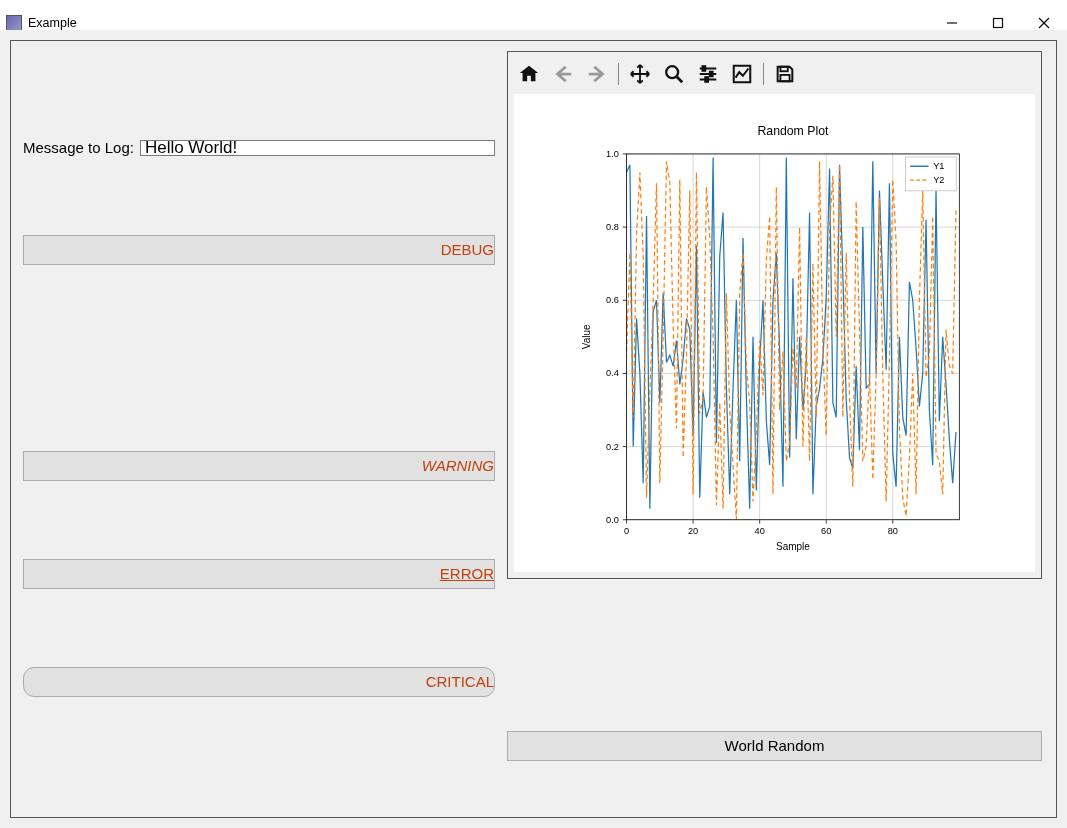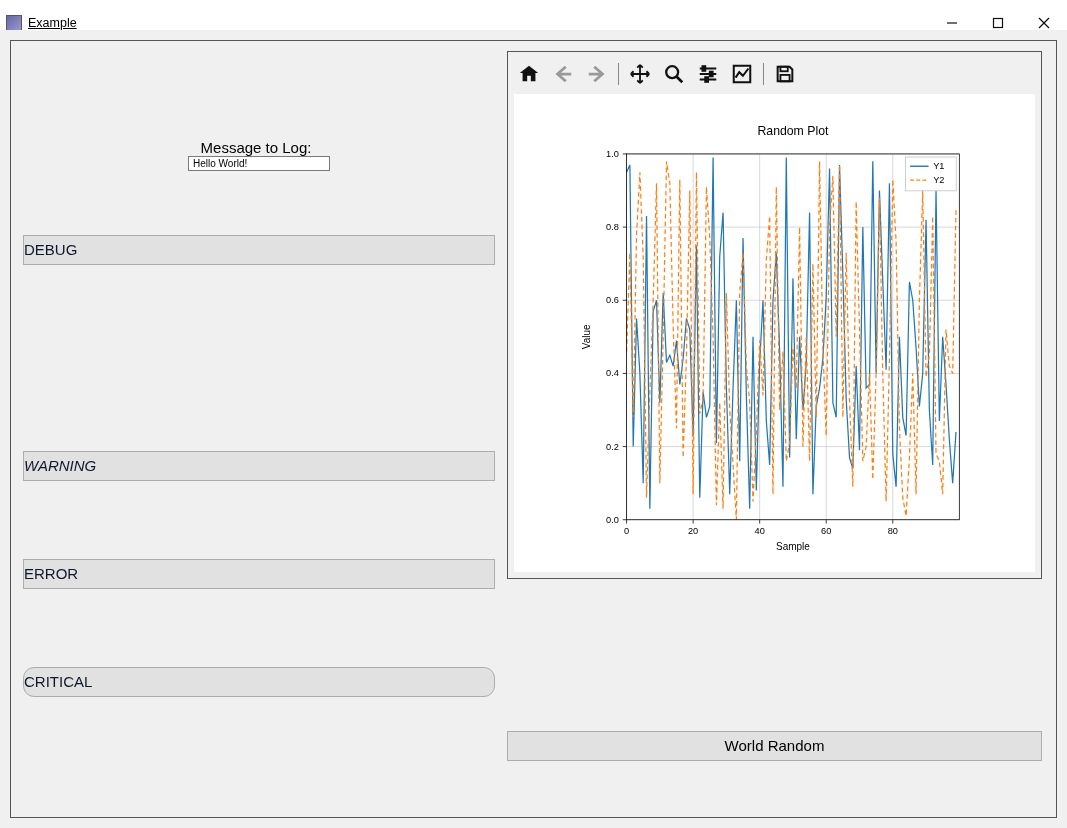--- a/index.html
+++ b/index.html
@@ -10,21 +10,20 @@
     font-size: 13px;
     background: #fff;
     overflow: hidden;
   }
   
   .titlebar {
     height: 30px;
     display: flex; align-items: center;
     padding: 16px 0 0 6px;
     background: #fff;
-    text-decoration: underline;
   }
   .titlebar .app-icon {
     width: 16px; height: 16px;
     background: linear-gradient(135deg,#66a 0%,#99c 100%);
     border: 1px solid #556;
     margin-right: 6px;
   }
   .titlebar .title { flex: 0 0 auto; font-size: 12.5px; }
   .titlebar .spacer { flex: 1; }
   .titlebar .winbtn {
@@ -47,46 +46,46 @@
   }
   
   .left-col {
     position: absolute;
     left: 12px; top: 10px;
     width: 472px; bottom: 10px;
   }
   .msg-row {
     position: absolute;
     left: 0; top: 88px; right: 0;
-    display: flex; align-items: center; flex-direction: column;
+    display: flex; align-items: center;
   }
   .msg-row label { font-size: 15px; margin-right: 6px; }
   .msg-row input {
     flex: 1;
-    height: 36px;
-    font-size: 10px;
+    height: 16px;
+    font-size: 17px;
     padding: 1px 4px;
     border: 1px solid #7a7a7a;
     background: #fff;
   }
   .level-btn {
     position: absolute;
     left: 0; right: 0;
     height: 30px;
     font-size: 15px;
-    text-align: left;
+    text-align: right;
     line-height: 28px;
     border: 1px solid #adadad;
     background: #e1e1e1;
-    color: #0f172a;
+    color: #c2410c;
   }
   .btn-debug    { top: 184px; }
   .btn-info     { top: 292px; }
   .btn-warning  { top: 400px; font-style: italic; }
-  .btn-error    { top: 508px; }
+  .btn-error    { top: 508px; text-decoration: underline; }
   .btn-critical { top: 616px; border-radius: 11px; }
   
   .right-col {
     position: absolute;
     left: 496px; right: 14px; top: 10px; bottom: 10px;
   }
   .plot-frame {
     position: absolute;
     left: 0; right: 0; top: 0; height: 528px;
     border: 1px solid #555;

